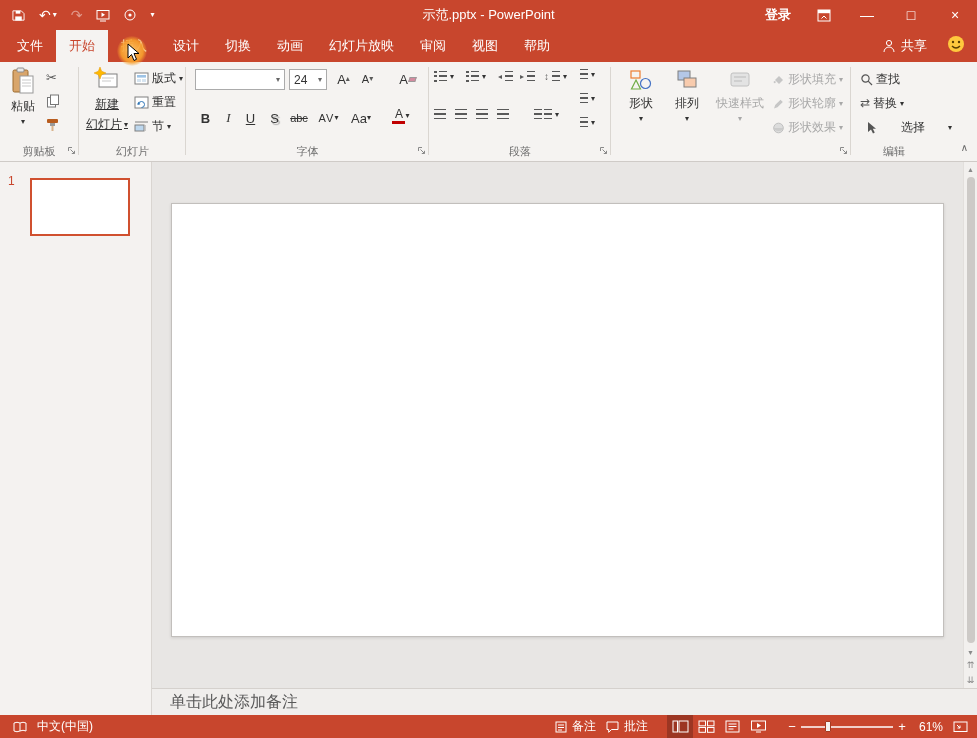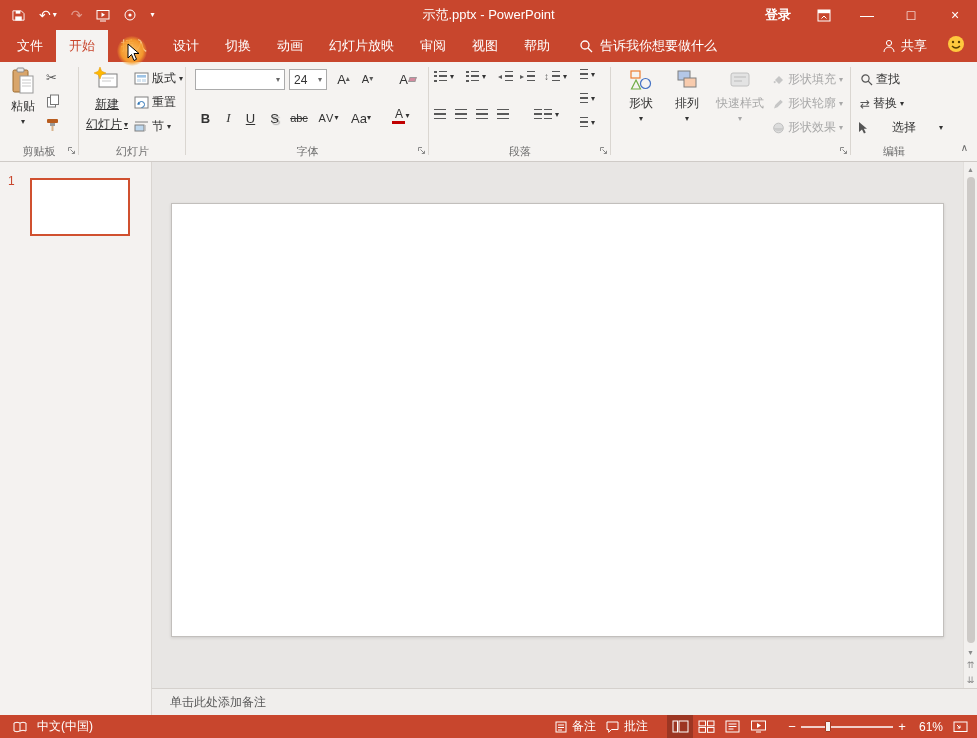--- a/index.html
+++ b/index.html
@@ -71,21 +71,21 @@
   .canvas{position:absolute;top:162px;left:152px;width:811px;height:526px;background:var(--canvas);}
   .slide{position:absolute;left:19px;top:41px;width:773px;height:434px;background:#fff;border:1px solid #C2BFBC;box-shadow:0 1px 3px rgba(0,0,0,.12);}
 
   
   .vscroll{position:absolute;top:162px;left:963px;width:14px;height:526px;background:#F2F0EE;border-left:1px solid #E2DFDC;display:flex;flex-direction:column;align-items:center;color:#8a8a8a;}
   .sarrow{font-size:7px;line-height:1;padding:4px 0 2px;color:#8a8a8a;}
   .vthumb{width:8px;flex:1;margin:2px 0;background:#CDCAC7;border-radius:4px;}
   .snav{font-size:9px;line-height:1;padding:3px 0;color:#8a8a8a;}
 
   
-  .notespane{position:absolute;top:688px;left:152px;width:825px;height:27px;background:#F0EEEC;border-top:1px solid #D5D1CD;display:flex;align-items:center;padding-left:18px;font-size:12px;color:#595959;}
+  .notespane{position:absolute;top:688px;left:152px;width:825px;height:27px;background:#F0EEEC;border-top:1px solid #D5D1CD;display:flex;align-items:center;padding-left:18px;font-size:16px;color:#595959;}
 
   
   .statusbar{position:absolute;top:715px;left:0;width:977px;height:23px;background:var(--accent);color:#fff;display:flex;align-items:center;font-size:12px;}
   .sbitem{display:flex;align-items:center;gap:5px;height:23px;padding:0 5px;}
   .viewbtn{width:26px;height:23px;display:flex;align-items:center;justify-content:center;}
   .viewbtn.pressed{background:rgba(0,0,0,.22);}
   .zoomwrap{display:flex;align-items:center;gap:0;}
   .ztrack{position:relative;width:92px;height:23px;}
   .zline{position:absolute;left:0;right:0;top:11px;height:1.6px;background:rgba(255,255,255,.75);}
   .zthumb{position:absolute;left:24px;top:6px;width:6px;height:11px;background:#F5F3F1;border:1px solid #a43a22;border-radius:1px;}
@@ -150,27 +150,20 @@
     <div class="tab">文件</div>
     <div class="tab selected">开始</div>
     <div class="tab">插入</div>
     <div class="tab">设计</div>
     <div class="tab">切换</div>
     <div class="tab">动画</div>
     <div class="tab">幻灯片放映</div>
     <div class="tab">审阅</div>
     <div class="tab">视图</div>
     <div class="tab">帮助</div>
-    <div class="tellme">
-      <svg width="14" height="14">
-          <circle cx="6" cy="6" r="4" fill="none" stroke="#fff" stroke-width="1.3"></circle>
-          <line x1="9" y1="9" x2="13" y2="13" stroke="#fff" stroke-width="1.3"></line>
-        </svg>
-      <span>告诉我你想要做什么</span>
-    </div>
     <div class="tabright">
       <span class="share">
         <svg width="14" height="14">
             <circle cx="7" cy="4" r="2.6" fill="none" stroke="#fff"></circle>
             <path d="M2 13 a5 5 0 0 1 10 0" fill="none" stroke="#fff"></path>
           </svg>
         <span>共享</span>
       </span>
       <span>
         <svg width="18" height="18">
@@ -447,34 +440,34 @@
       </div>
       <span class="launcher">
         <svg width="9" height="9">
             <path d="M1.5 1.5 H5 M1.5 1.5 V5" stroke="#8a8a8a" fill="none"></path>
             <path d="M3.5 3.5 L7.5 7.5 M7.5 7.5 V4.8 M7.5 7.5 H4.8" stroke="#8a8a8a" fill="none"></path>
           </svg>
       </span>
     </div>
     <div class="gdiv" style="left:850px;"></div>
 
-    <div class="rgroup" style="left:852px;width:84px;">
+    <div class="rgroup" style="left:852px;width:84px;font-family:Liberation Serif, serif;">
       <div class="sbtn" style="left:8px;top:9px;">
         <svg width="13" height="13">
             <circle cx="5.5" cy="5.5" r="3.6" fill="none" stroke="#555" stroke-width="1.2"></circle>
             <line x1="8.2" y1="8.2" x2="12" y2="12" stroke="#555" stroke-width="1.2"></line>
           </svg>
         <span>查找</span>
       </div>
       <div class="sbtn" style="left:8px;top:33px;">
         <span style="font-size:12px;color:#555;">⇄</span>
         <span>替换</span>
         <span class="caret">▾</span>
       </div>
-      <div class="sbtn" style="left:5px;top:57px;gap:23px;">
+      <div class="sbtn" style="left:14px;top:57px;gap:23px;">
         <svg width="12" height="13">
             <polygon points="2,1 2,11 5,8.5 7,12.5 8.8,11.6 6.8,7.8 10,7.8" fill="#555"></polygon>
           </svg>
         <span>选择</span>
         <span class="caret">▾</span>
       </div>
       <div class="glabel">编辑</div>
     </div>
 
     <div class="collapsebtn">∧</div>

